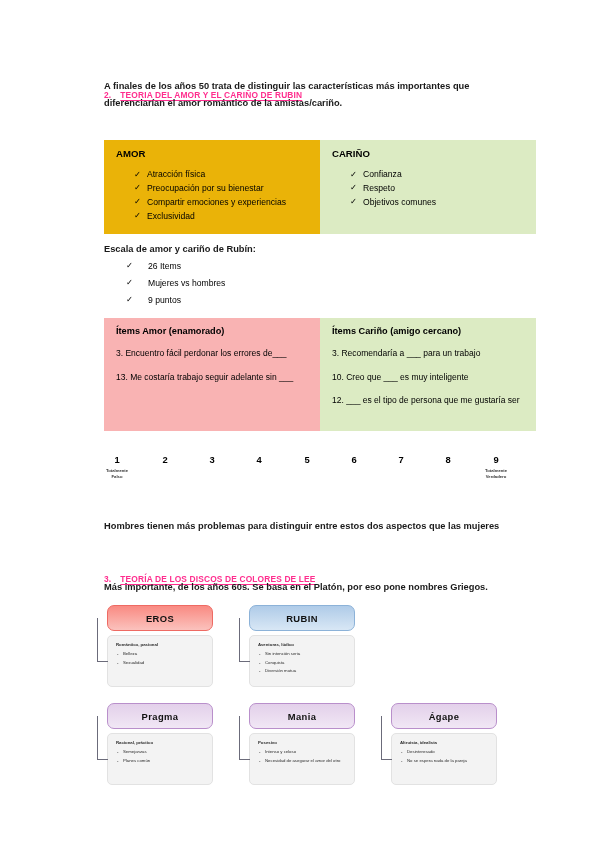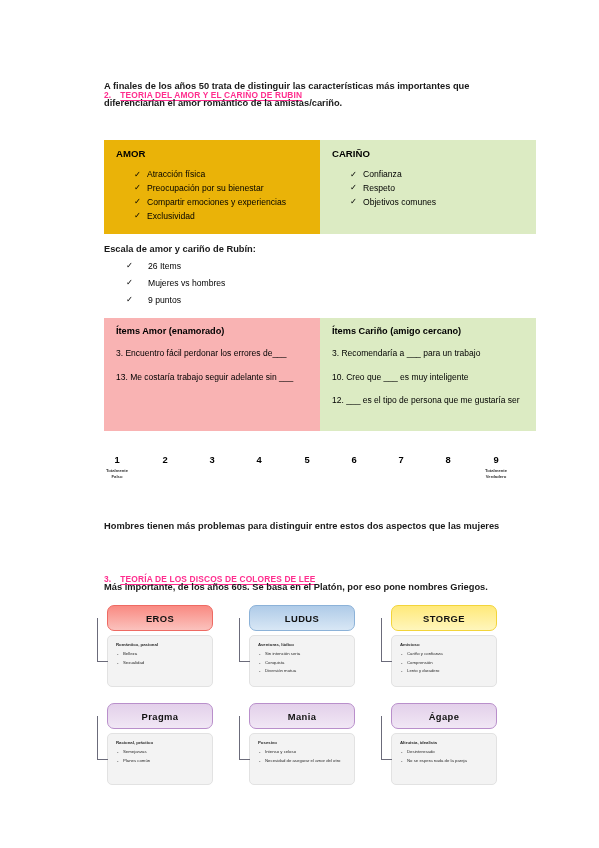--- a/index.html
+++ b/index.html
@@ -256,43 +256,31 @@
           <div class="body-title">Romántico, pasional</div>
           <ul>
             <li>Belleza</li>
             <li>Sexualidad</li>
           </ul>
         </div>
       </div>
 
       <div class="dcard">
         <div class="elbow"></div>
-        <div class="pill ludus">LUDUS</div>
+        <div class="pill ludus">RUBIN</div>
         <div class="body-box">
           <div class="body-title">Aventuras, lúdico</div>
           <ul>
             <li>Sin intención seria</li>
             <li>Conquista</li>
             <li>Diversión mutua</li>
           </ul>
         </div>
       </div>
 
-      <div class="dcard">
-        <div class="elbow"></div>
-        <div class="pill storge">STORGE</div>
-        <div class="body-box">
-          <div class="body-title">Amistoso</div>
-          <ul>
-            <li>Cariño y confianza</li>
-            <li>Comprensión</li>
-            <li>Lento y duradero</li>
-          </ul>
-        </div>
-      </div>
 
     </div>
 
     <div class="drow">
 
       <div class="dcard">
         <div class="elbow"></div>
         <div class="pill pragma">Pragma</div>
         <div class="body-box">
           <div class="body-title">Racional, práctico</div>

